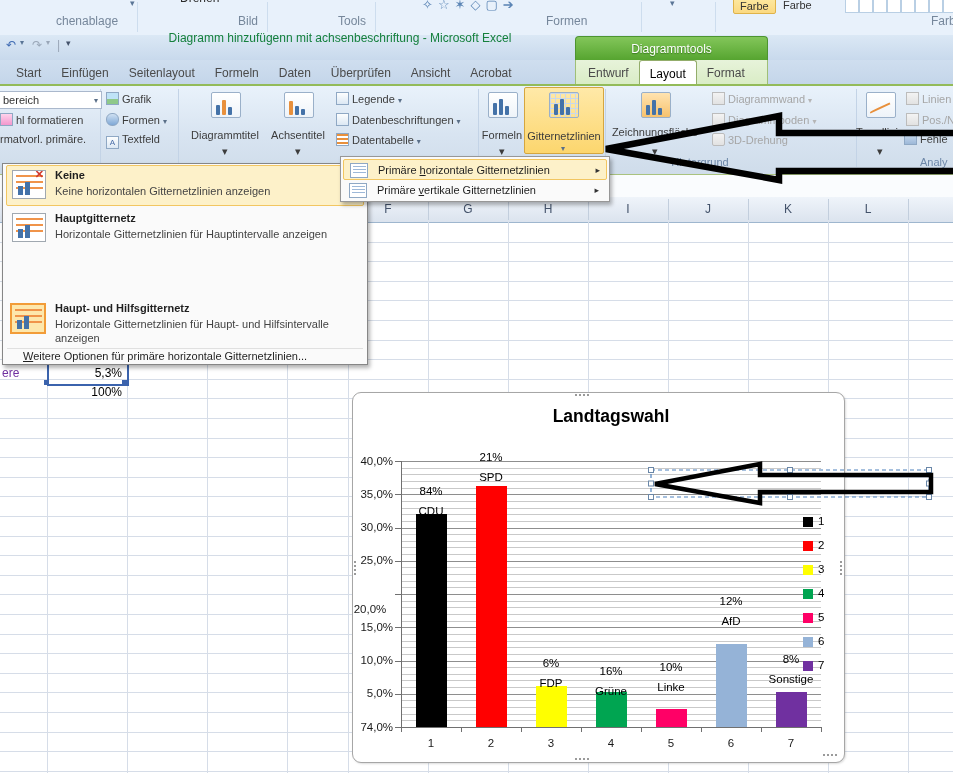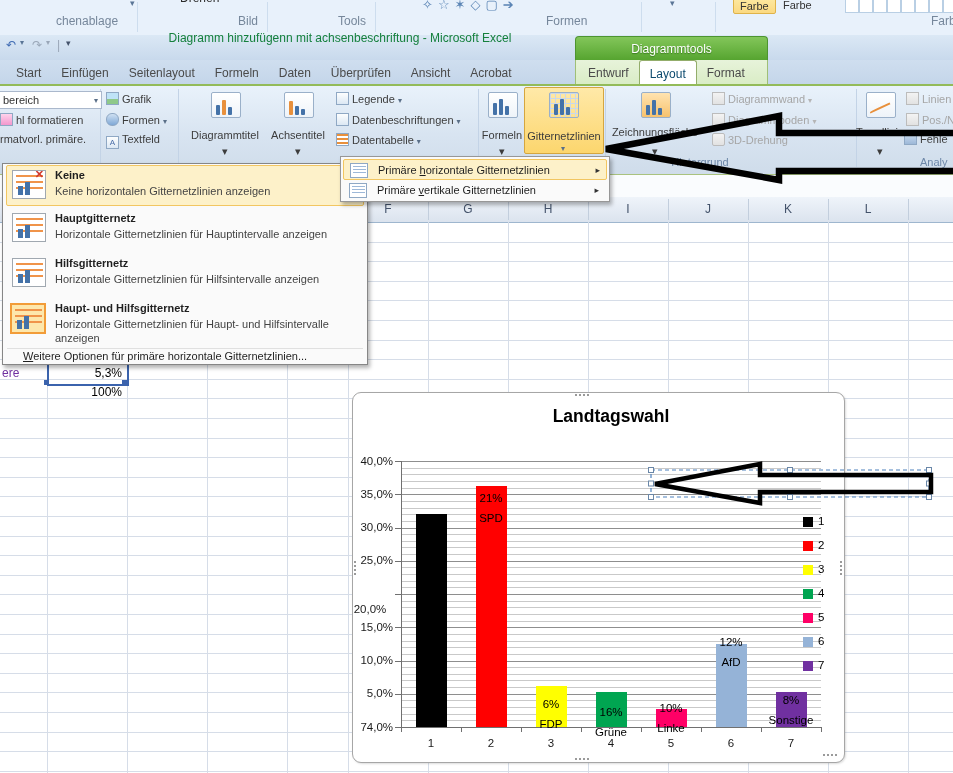--- a/index.html
+++ b/index.html
@@ -21,21 +21,21 @@
   #wintitle{left:110px;top:31px;width:460px;text-align:center;font-size:12px;color:#15803d;white-space:nowrap;}
   #ctxhdr{left:575px;top:36px;width:191px;height:24px;border-radius:4px 4px 0 0;
           background:linear-gradient(#83c65a,#54a32e);border:1px solid #4d9430;border-bottom:none;
           color:#fff;font-size:12px;text-align:center;line-height:24px;text-shadow:0 1px 1px #3c7d22;}
   
   #tabrow{left:0;top:60px;width:953px;height:26px;background:linear-gradient(#cfdeef,#c3d5e9);}
   #ctxtabs-bg{left:575px;top:60px;width:191px;height:26px;background:linear-gradient(#e7f3da,#d8ecc4);
               border-left:1px solid #9fbf77;border-right:1px solid #9fbf77;}
   .tabs{position:absolute;top:60px;display:flex;height:26px;}
   .tab{padding:0 10px;line-height:26px;font-size:12px;color:#4a4a4a;white-space:nowrap;}
-  .tab.active{background:#fff;border:1px solid #93ad6b;border-bottom:none;border-radius:3px 3px 0 0;color:#0c4a6e;}
+  .tab.active{background:#fff;border:1px solid #93ad6b;border-bottom:none;border-radius:3px 3px 0 0;color:#000000;}
   #ribbon-topline{left:0;top:84px;width:953px;height:2px;background:#93bb59;}
   
   #ribbon{left:0;top:86px;width:953px;height:88px;background:linear-gradient(#e9f2fb,#d8e4f1 55%,#cfdcea);
           border-bottom:1px solid #a9c27f;}
   .gdiv{position:absolute;top:89px;width:1px;height:78px;background:#c3d3e6;}
   .rbtn{position:absolute;font-size:11px;color:#3c3c3c;white-space:nowrap;}
   .rbtn .dd{font-size:8px;color:#5a6f88;}
   .gray{color:#a6a6a6;}
   .glabel{position:absolute;top:156px;font-size:11px;color:#6d87a8;text-align:center;}
   .combo{position:absolute;background:#fff;border:1px solid #aab8cc;font-size:11px;color:#333;line-height:16px;}
@@ -60,21 +60,21 @@
   #chart{left:352px;top:392px;width:491px;height:369px;background:#fff;border:1px solid #a6a6a6;
          border-radius:9px;box-shadow:1px 1px 2px rgba(120,120,120,.25);}
   #chart-title{position:absolute;left:98px;top:13px;width:320px;text-align:center;
                font-size:17.5px;font-weight:bold;color:#000;}
   .gl{position:absolute;left:48px;width:420px;height:1px;}
   .gl.minor{background:#c9c9c9;}
   .gl.major{background:#8e8e8e;}
   .ytick{position:absolute;width:46px;text-align:right;font-size:11.5px;color:#1a1a1a;}
   .xtick{position:absolute;width:34px;text-align:center;font-size:11.5px;color:#1a1a1a;}
   .bar{position:absolute;width:31px;}
-  .dlabel{position:absolute;width:64px;text-align:center;font-size:11.5px;color:#000;line-height:20px;margin-top:41px;}
+  .dlabel{position:absolute;width:64px;text-align:center;font-size:11.5px;color:#000;line-height:20px;}
   .leg-sw{position:absolute;width:10px;height:10px;}
   .leg-tx{position:absolute;font-size:11.5px;color:#000;}
   .dots-h{position:absolute;height:2px;width:16px;background:repeating-linear-gradient(to right,#9a9a9a 0 2px,transparent 2px 4px);}
   .dots-v{position:absolute;width:2px;height:16px;background:repeating-linear-gradient(to bottom,#9a9a9a 0 2px,transparent 2px 4px);}
   
   #gridmenu{left:2px;top:163px;width:364px;height:200px;background:#fafafa;border:1px solid #868686;
             box-shadow:2px 3px 4px rgba(0,0,0,.3);}
   .mi-title{position:absolute;left:52px;font-size:11px;font-weight:bold;color:#1f1f1f;}
   .mi-desc{position:absolute;left:52px;width:300px;font-size:11px;color:#444;line-height:14px;}
   .menu-ic{position:absolute;width:32px;height:27px;background:#fff;border:1px solid #a0a8b0;
@@ -457,29 +457,20 @@
       </div>
       <div class="abs" style="left: 0px; top: 43px; width: 364px; height: 45px;">
         <div class="menu-ic" style="left: 9px; top: 6px;">
           <div class="lines" style=""></div>
           <div class="b1" style="left: 5px; height: 9px;"></div>
           <div class="b2" style="left: 12px; height: 13px;"></div>
         </div>
         <div class="mi-title" style="top: 5px;">Hauptgitternetz</div>
         <div class="mi-desc" style="top: 20px;">Horizontale Gitternetzlinien für Hauptintervalle anzeigen</div>
       </div>
-      <div class="abs" style="left: 0px; top: 88px; width: 364px; height: 45px;">
-        <div class="menu-ic" style="left: 9px; top: 6px;">
-          <div class="lines" style=""></div>
-          <div class="b1" style="left: 5px; height: 9px;"></div>
-          <div class="b2" style="left: 12px; height: 13px;"></div>
-        </div>
-        <div class="mi-title" style="top: 5px;">Hilfsgitternetz</div>
-        <div class="mi-desc" style="top: 20px;">Horizontale Gitternetzlinien für Hilfsintervalle anzeigen</div>
-      </div>
       <div class="abs" style="left: 0px; top: 133px; width: 364px; height: 52px;">
         <div class="menu-ic" style="left: 7px; top: 6px; border: 2px solid rgb(242, 156, 56); background: rgb(253, 231, 172);">
           <div class="lines" style=""></div>
           <div class="b1" style="left: 5px; height: 9px;"></div>
           <div class="b2" style="left: 12px; height: 13px;"></div>
         </div>
         <div class="mi-title" style="top: 5px;">Haupt- und Hilfsgitternetz</div>
         <div class="mi-desc" style="top: 20px;">Horizontale Gitternetzlinien für Haupt- und Hilfsintervalle anzeigen</div>
       </div>
       <div class="abs" style="left: 4px; top: 184px; width: 356px; height: 1px; background: rgb(224, 224, 224);"></div>

